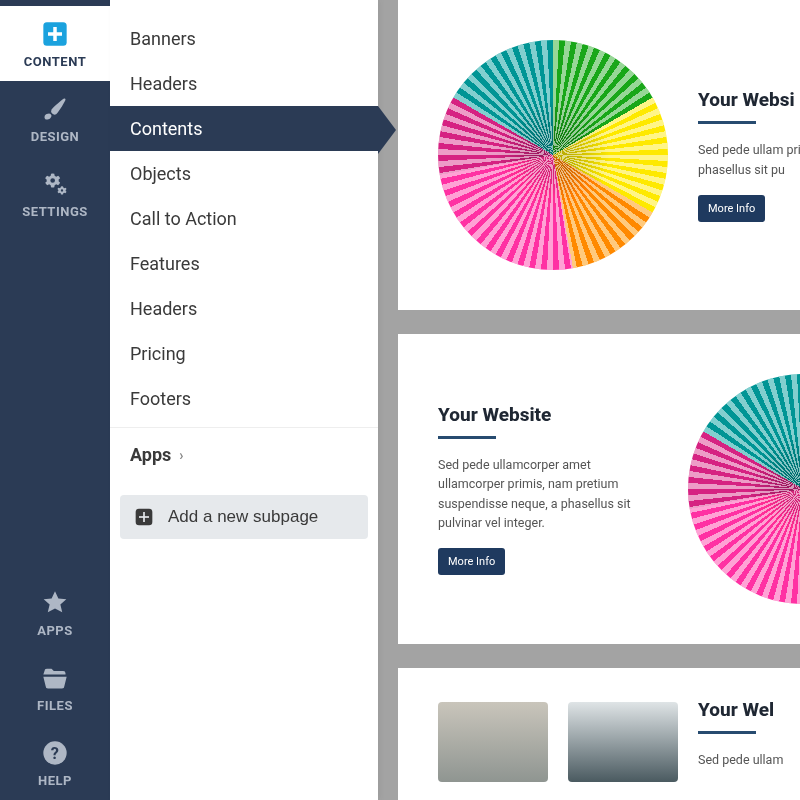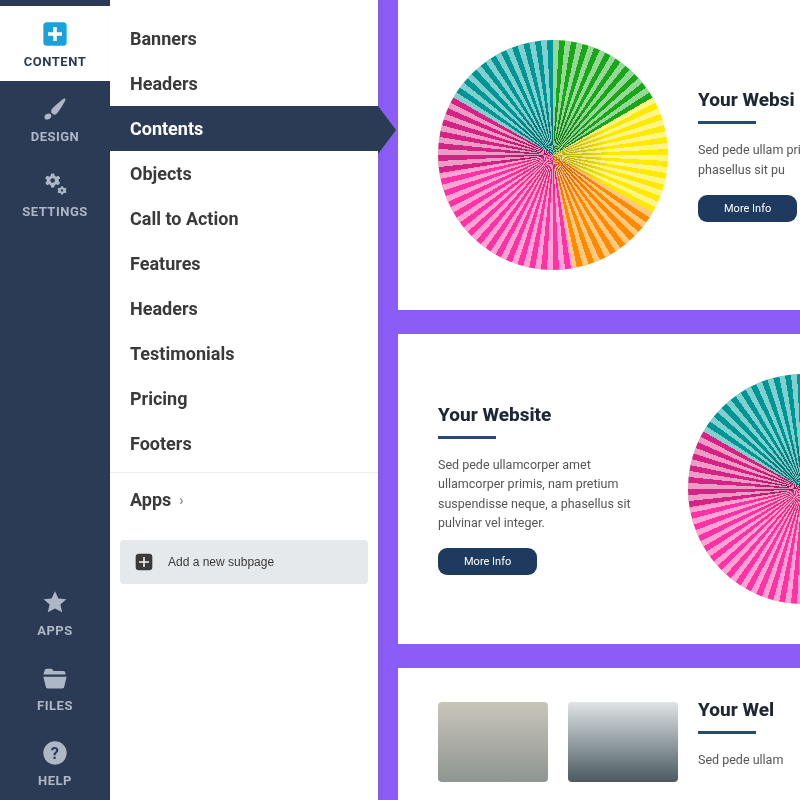--- a/index.html
+++ b/index.html
@@ -62,21 +62,21 @@
   .cat-list {
     list-style: none;
     padding-top: 16px;
   }
   .cat-item {
     font-size: 18px;
     color: #3a3a3a;
     padding: 12px 20px 12px 20px;
     cursor: pointer;
     position: relative;
-    font-weight: 700;
+    font-weight: 400;
   }
   .cat-item.selected {
     background: #2b3b55;
     color: #ffffff;
   }
   .cat-item.selected::after {
     content: "";
     position: absolute;
     right: -18px;
     top: 0;
@@ -98,36 +98,36 @@
     font-size: 14px;
     color: #888;
   }
   .add-sub-wrap { padding: 0 10px; margin-top: 18px; }
   .add-sub {
     width: 100%;
     background: #e6e9ec;
     border: none;
     border-radius: 4px;
     padding: 12px 14px;
-    font-size: 12px;
+    font-size: 17px;
     color: #3a3a3a;
     display: flex;
     align-items: center;
     gap: 14px;
     cursor: pointer;
   }
   .add-sub .picon {
     width: 20px; height: 20px;
     fill: #9aa2ad;
   }
 
   
   .stage {
     flex: 1;
-    background: #8b5cf6;
+    background: #a3a3a3;
     padding: 0 0 0 20px;
     overflow: hidden;
     position: relative;
   }
   .card {
     background: #fff;
     margin-bottom: 24px;
     padding: 40px 40px 40px 40px;
     display: flex;
     align-items: center;
@@ -175,22 +175,22 @@
     font-size: 12.5px;
     color: #555;
     line-height: 1.55;
     margin-bottom: 16px;
   }
   .card .btn {
     display: inline-block;
     background: #1f3a5f;
     color: #fff;
     font-size: 11px;
-    padding: 7px 26px;
-    border-radius: 9px;
+    padding: 7px 10px;
+    border-radius: 3px;
     cursor: pointer;
   }
 
   .card.third { padding-top: 30px; gap: 20px; }
   .thumb {
     width: 110px; height: 80px; border-radius: 4px;
     background: linear-gradient(#c9c5bb,#8f9591);
     flex-shrink: 0;
   }
   .thumb.b { background: linear-gradient(#dfe4e6,#4a5a60); }
@@ -261,21 +261,20 @@
 
 <aside class="catcol">
   <ul class="cat-list">
     <li class="cat-item">Banners</li>
     <li class="cat-item">Headers</li>
     <li class="cat-item selected">Contents</li>
     <li class="cat-item">Objects</li>
     <li class="cat-item">Call to Action</li>
     <li class="cat-item">Features</li>
     <li class="cat-item">Headers</li>
-    <li class="cat-item">Testimonials</li>
     <li class="cat-item">Pricing</li>
     <li class="cat-item">Footers</li>
     <li class="cat-item apps">
       <span>Apps</span>
       <span class="chev">›</span>
     </li>
   </ul>
   <div class="add-sub-wrap">
     <button class="add-sub">
       <svg class="picon" viewBox="0 0 24 24">

